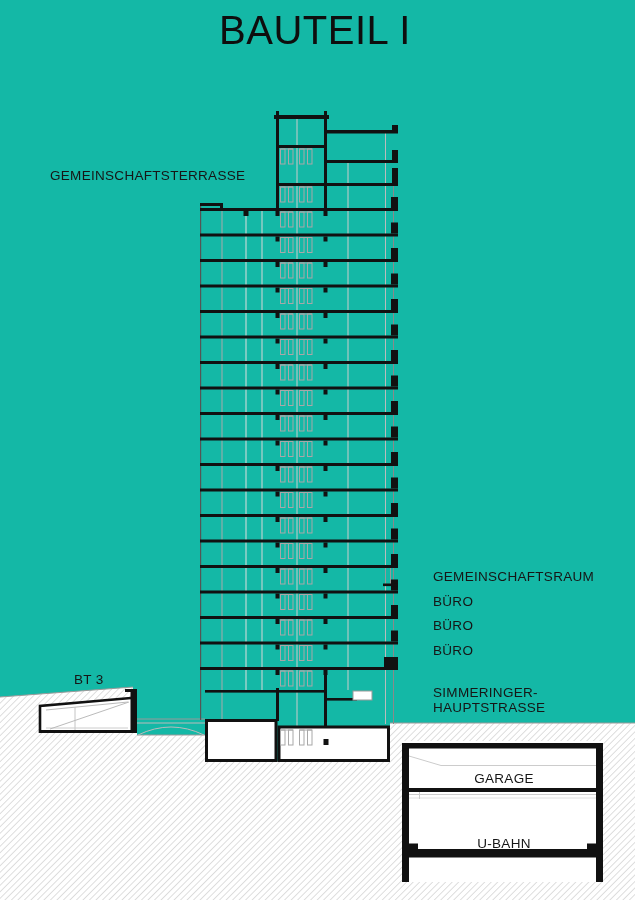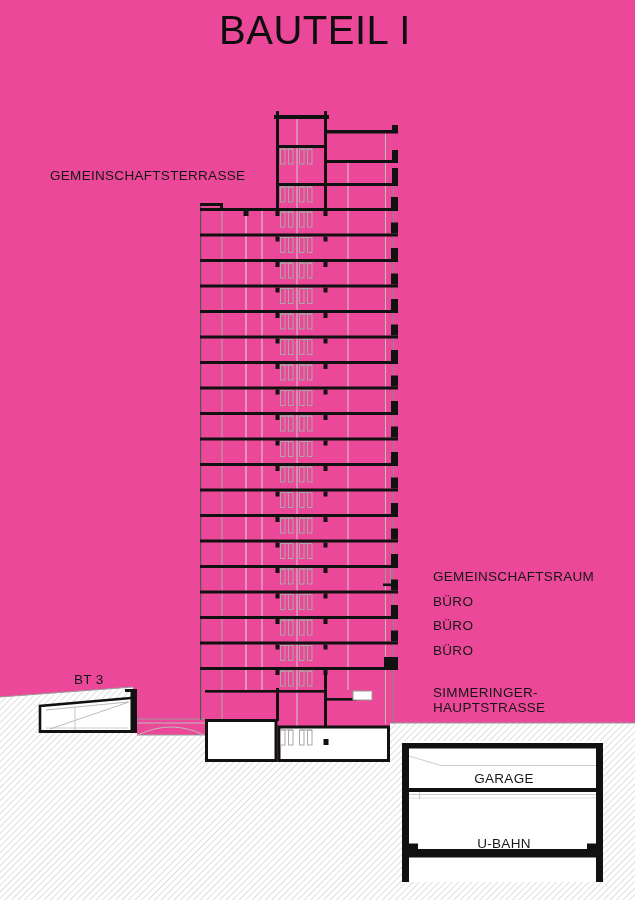--- a/index.html
+++ b/index.html
@@ -1,16 +1,16 @@
 <!DOCTYPE html>
 <html><head>
 <meta charset="utf-8">
 <style>
   html,body{margin:0;padding:0;background:#ffffff;}
-  #stage{position:relative;width:635px;height:900px;background:#ec4899;overflow:hidden;}
+  #stage{position:relative;width:635px;height:900px;background:#14b8a6;overflow:hidden;}
   svg{display:block;}
   text{font-family:"Liberation Sans","DejaVu Sans",sans-serif;fill:#161616;}
   .lbl{font-size:13.5px;letter-spacing:.3px;}
   .title{font-size:40px;letter-spacing:.5px;fill:#0e0e0e;}
 </style>
 </head>
 <body>
 
 <div id="stage">
 <svg width="635" height="900" viewBox="0 0 635 900">

